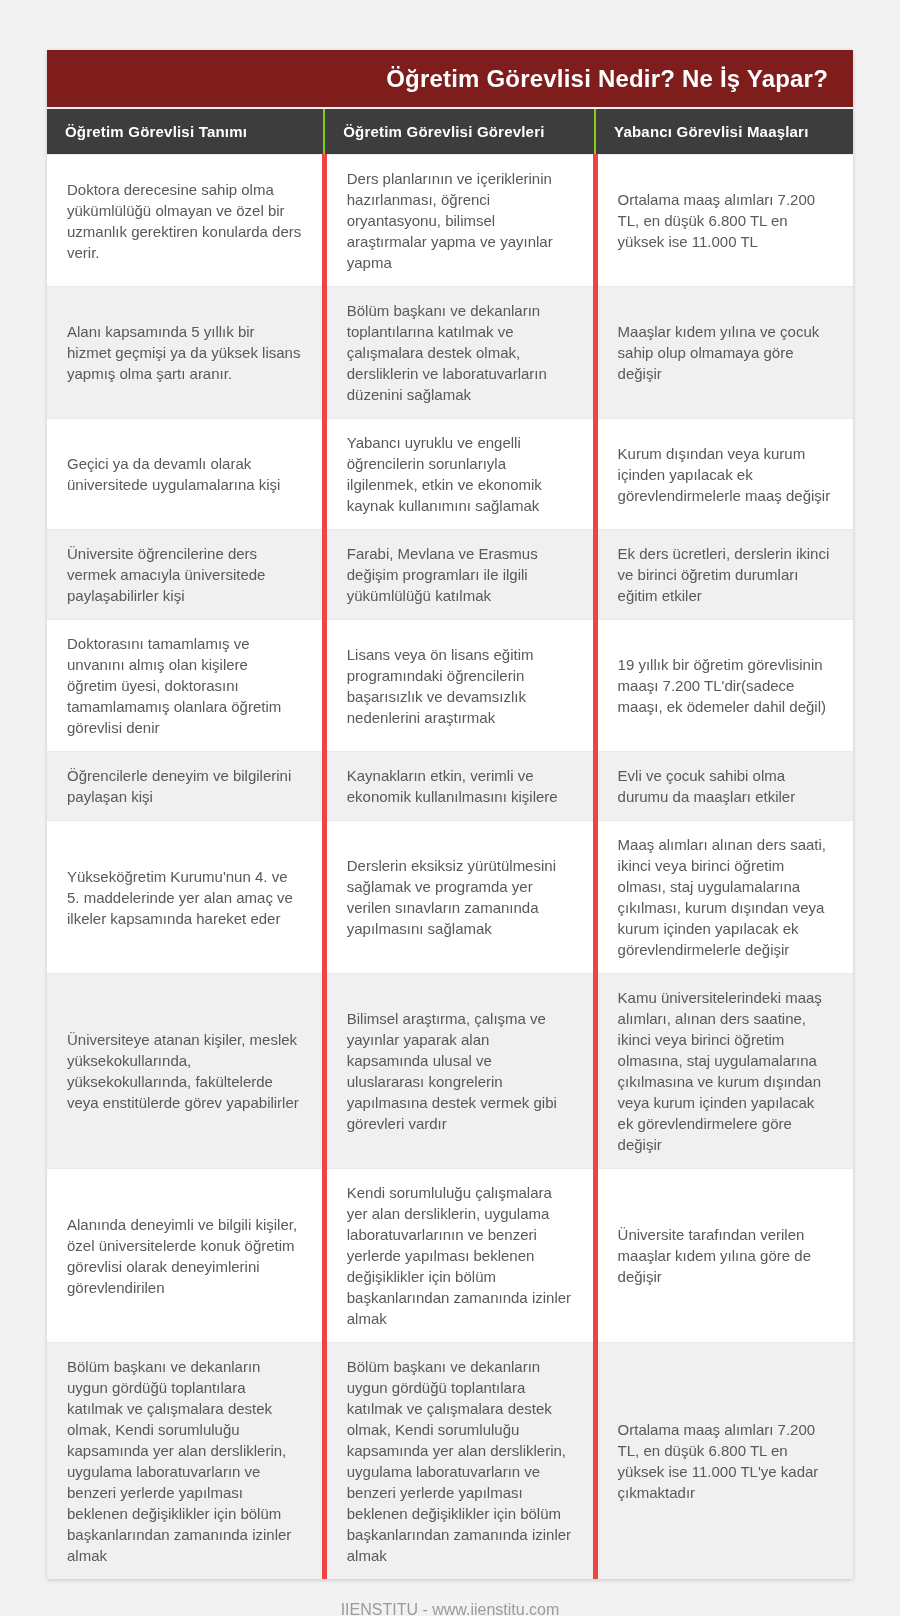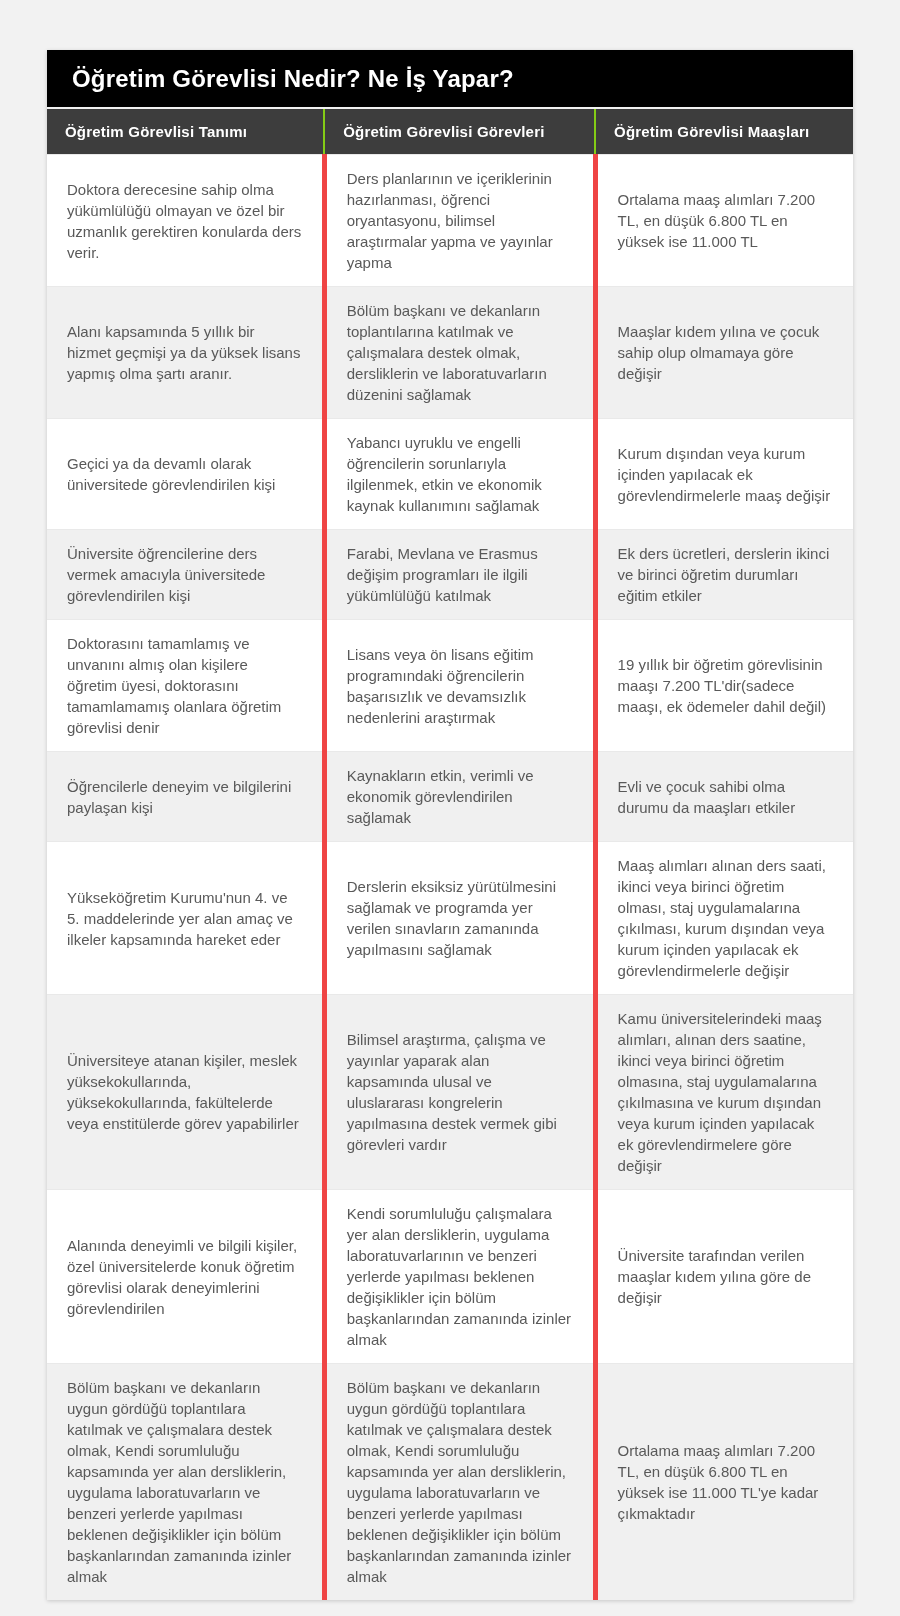--- a/index.html
+++ b/index.html
@@ -14,27 +14,28 @@
     background: #f2f2f2;
     padding-top: 50px;
   }
   .card {
     width: 806px;
     margin: 0 auto;
     background: #ffffff;
     box-shadow: 0 1px 4px rgba(0,0,0,0.18);
   }
   .card-title {
-    background: #000000;
+    background: #7f1d1d;
     color: #ffffff;
     font-size: 24px;
     font-weight: bold;
     padding: 15px 25px 14px 25px;
     border-bottom: 2px solid #f1f1f1;
     letter-spacing: 0.2px;
+    text-align: right;
   }
   table.info-table {
     width: 100%;
     border-collapse: collapse;
     table-layout: fixed;
   }
   table.info-table col.c1 { width: 34.4%; }
   table.info-table col.c2 { width: 33.6%; }
   table.info-table col.c3 { width: 32.0%; }
   thead th {
@@ -75,52 +76,52 @@
     <table class="info-table">
       <colgroup>
           <col class="c1">
           <col class="c2">
           <col class="c3">
         </colgroup>
       <thead>
         <tr>
           <th>Öğretim Görevlisi Tanımı</th>
           <th>Öğretim Görevlisi Görevleri</th>
-          <th>Öğretim Görevlisi Maaşları</th>
+          <th>Yabancı Görevlisi Maaşları</th>
         </tr>
       </thead>
       <tbody>
         <tr>
           <td>Doktora derecesine sahip olma yükümlülüğü olmayan ve özel bir uzmanlık gerektiren konularda ders verir.</td>
           <td>Ders planlarının ve içeriklerinin hazırlanması, öğrenci oryantasyonu, bilimsel araştırmalar yapma ve yayınlar yapma</td>
           <td>Ortalama maaş alımları 7.200 TL, en düşük 6.800 TL en yüksek ise 11.000 TL</td>
         </tr>
         <tr>
           <td>Alanı kapsamında 5 yıllık bir hizmet geçmişi ya da yüksek lisans yapmış olma şartı aranır.</td>
           <td>Bölüm başkanı ve dekanların toplantılarına katılmak ve çalışmalara destek olmak, dersliklerin ve laboratuvarların düzenini sağlamak</td>
           <td>Maaşlar kıdem yılına ve çocuk sahip olup olmamaya göre değişir</td>
         </tr>
         <tr>
-          <td>Geçici ya da devamlı olarak üniversitede görevlendirilen kişi</td>
+          <td>Geçici ya da devamlı olarak üniversitede uygulamalarına kişi</td>
           <td>Yabancı uyruklu ve engelli öğrencilerin sorunlarıyla ilgilenmek, etkin ve ekonomik kaynak kullanımını sağlamak</td>
           <td>Kurum dışından veya kurum içinden yapılacak ek görevlendirmelerle maaş değişir</td>
         </tr>
         <tr>
-          <td>Üniversite öğrencilerine ders vermek amacıyla üniversitede görevlendirilen kişi</td>
+          <td>Üniversite öğrencilerine ders vermek amacıyla üniversitede paylaşabilirler kişi</td>
           <td>Farabi, Mevlana ve Erasmus değişim programları ile ilgili yükümlülüğü katılmak</td>
           <td>Ek ders ücretleri, derslerin ikinci ve birinci öğretim durumları eğitim etkiler</td>
         </tr>
         <tr>
           <td>Doktorasını tamamlamış ve unvanını almış olan kişilere öğretim üyesi, doktorasını tamamlamamış olanlara öğretim görevlisi denir</td>
           <td>Lisans veya ön lisans eğitim programındaki öğrencilerin başarısızlık ve devamsızlık nedenlerini araştırmak</td>
           <td>19 yıllık bir öğretim görevlisinin maaşı 7.200 TL'dir(sadece maaşı, ek ödemeler dahil değil)</td>
         </tr>
         <tr>
           <td>Öğrencilerle deneyim ve bilgilerini paylaşan kişi</td>
-          <td>Kaynakların etkin, verimli ve ekonomik görevlendirilen sağlamak</td>
+          <td>Kaynakların etkin, verimli ve ekonomik kullanılmasını kişilere</td>
           <td>Evli ve çocuk sahibi olma durumu da maaşları etkiler</td>
         </tr>
         <tr>
           <td>Yükseköğretim Kurumu'nun 4. ve 5. maddelerinde yer alan amaç ve ilkeler kapsamında hareket eder</td>
           <td>Derslerin eksiksiz yürütülmesini sağlamak ve programda yer verilen sınavların zamanında yapılmasını sağlamak</td>
           <td>Maaş alımları alınan ders saati, ikinci veya birinci öğretim olması, staj uygulamalarına çıkılması, kurum dışından veya kurum içinden yapılacak ek görevlendirmelerle değişir</td>
         </tr>
         <tr>
           <td>Üniversiteye atanan kişiler, meslek yüksekokullarında, yüksekokullarında, fakültelerde veya enstitülerde görev yapabilirler</td>
           <td>Bilimsel araştırma, çalışma ve yayınlar yaparak alan kapsamında ulusal ve uluslararası kongrelerin yapılmasına destek vermek gibi görevleri vardır</td>

